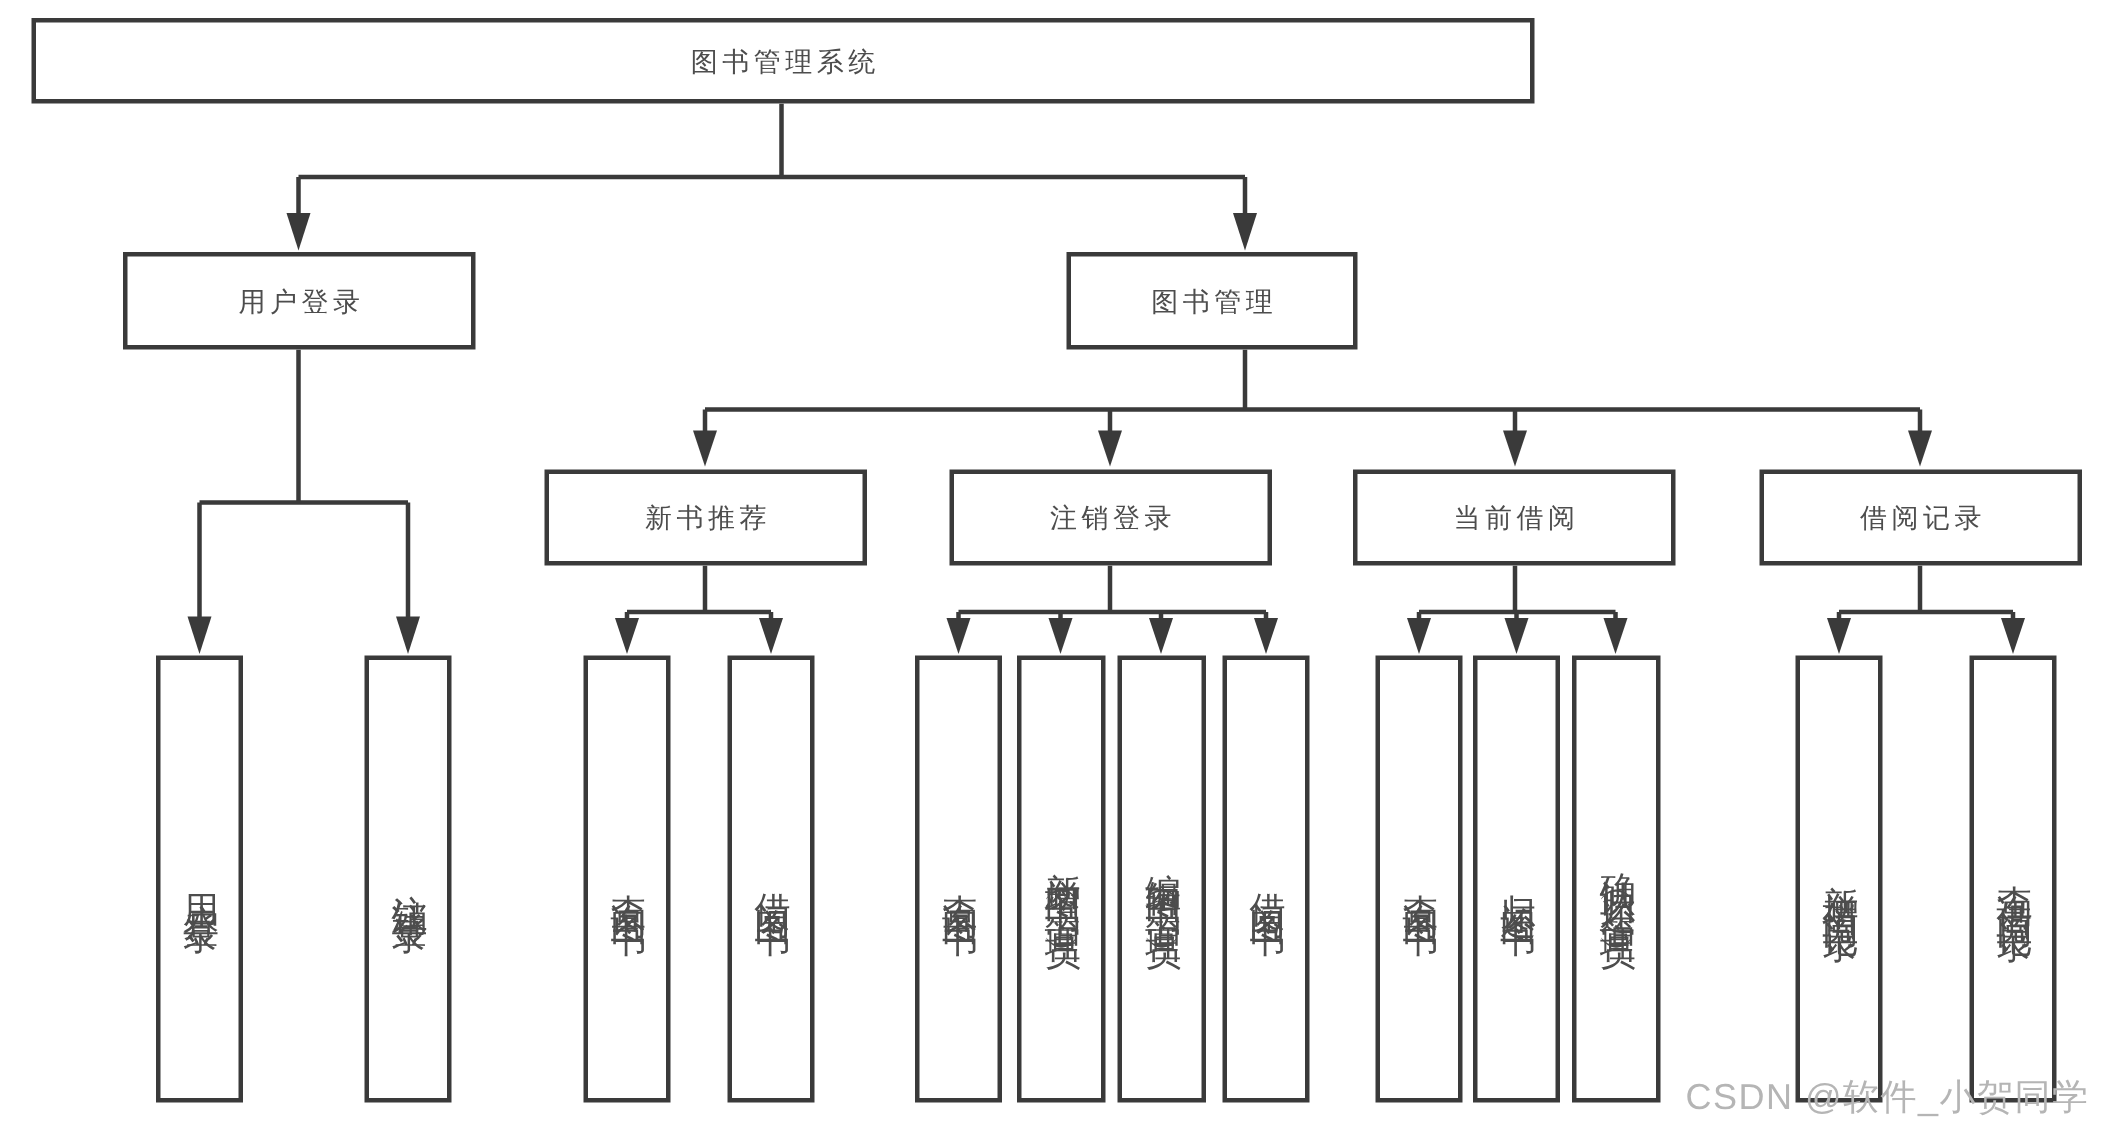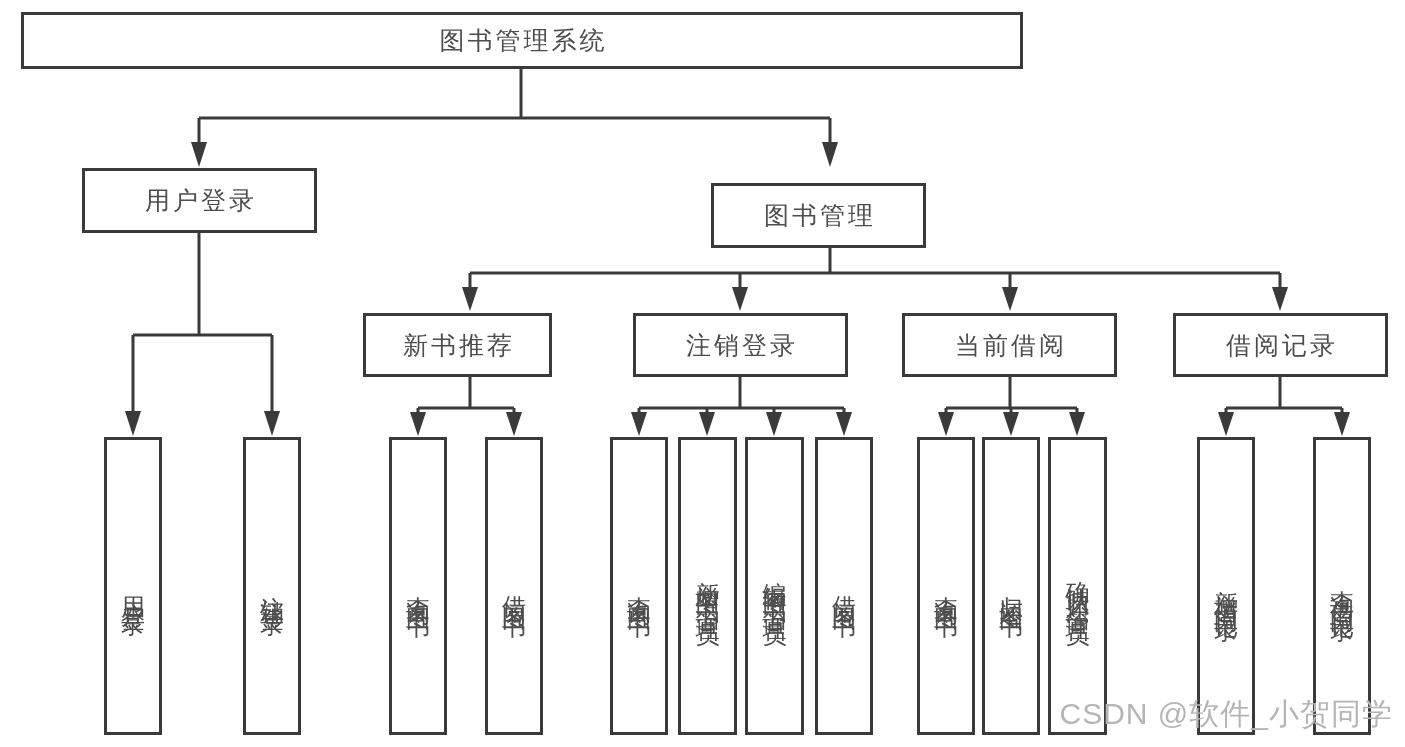--- a/index.html
+++ b/index.html
@@ -26,39 +26,39 @@
     z-index:2;
     background:var(--box-fill);
     border:3px solid var(--line);
     display:flex;
     align-items:center;
     justify-content:center;
     color:var(--text);
     line-height:1;
   }
   .box.h{
-    font-size:25px;
+    font-size:18px;
     letter-spacing:3px;
     padding-left:3px; 
     white-space:nowrap;
     text-align:right;
   }
   .box.v{
     font-size:24px;
     writing-mode:vertical-rl;
     text-orientation:mixed;
     letter-spacing:6px;
     padding-top:6px;
   }
   .watermark{
     position:absolute;
     z-index:3;
     right:12px;
-    bottom:12px;
-    font-size:30px;
+    bottom:0;
+    font-size:24px;
     letter-spacing:1px;
     color:var(--watermark);
     white-space:nowrap;
     margin-top:11px;
   }
 </style>
 </head>
 <body>
 
 <div class="canvas">
@@ -106,23 +106,23 @@
       <polygon points="1069,412 1085,412 1077,436"></polygon>
 
       <polygon points="1218,412 1234,412 1226,436"></polygon>
       <polygon points="1334,412 1350,412 1342,436"></polygon>
     </g>
   </svg>
 
   <div class="box h" style="left:21px;top:12px;width:1002px;height:57px">图书管理系统</div>
 
   <div class="box h" style="left:82px;top:168px;width:235px;height:65px">用户登录</div>
-  <div class="box h" style="left:711px;top:183px;width:215px;height:65px">图书管理</div>
+  <div class="box h" style="left:711px;top:168px;width:194px;height:65px">图书管理</div>
 
-  <div class="box h" style="left:363px;top:313px;width:189px;height:64px">新书推荐</div>
+  <div class="box h" style="left:363px;top:313px;width:215px;height:64px">新书推荐</div>
   <div class="box h" style="left:633px;top:313px;width:215px;height:64px">注销登录</div>
   <div class="box h" style="left:1173px;top:313px;width:215px;height:64px">借阅记录</div>
   <div class="box h" style="left:902px;top:313px;width:215px;height:64px">当前借阅</div>
 
   <div class="box v" style="left:104px;top:437px;width:58px;height:298px">用户登录</div>
   <div class="box v" style="left:243px;top:437px;width:58px;height:298px">注销登录</div>
 
   <div class="box v" style="left:389px;top:437px;width:58px;height:298px">查询图书</div>
   <div class="box v" style="left:485px;top:437px;width:58px;height:298px">借阅图书</div>
 

